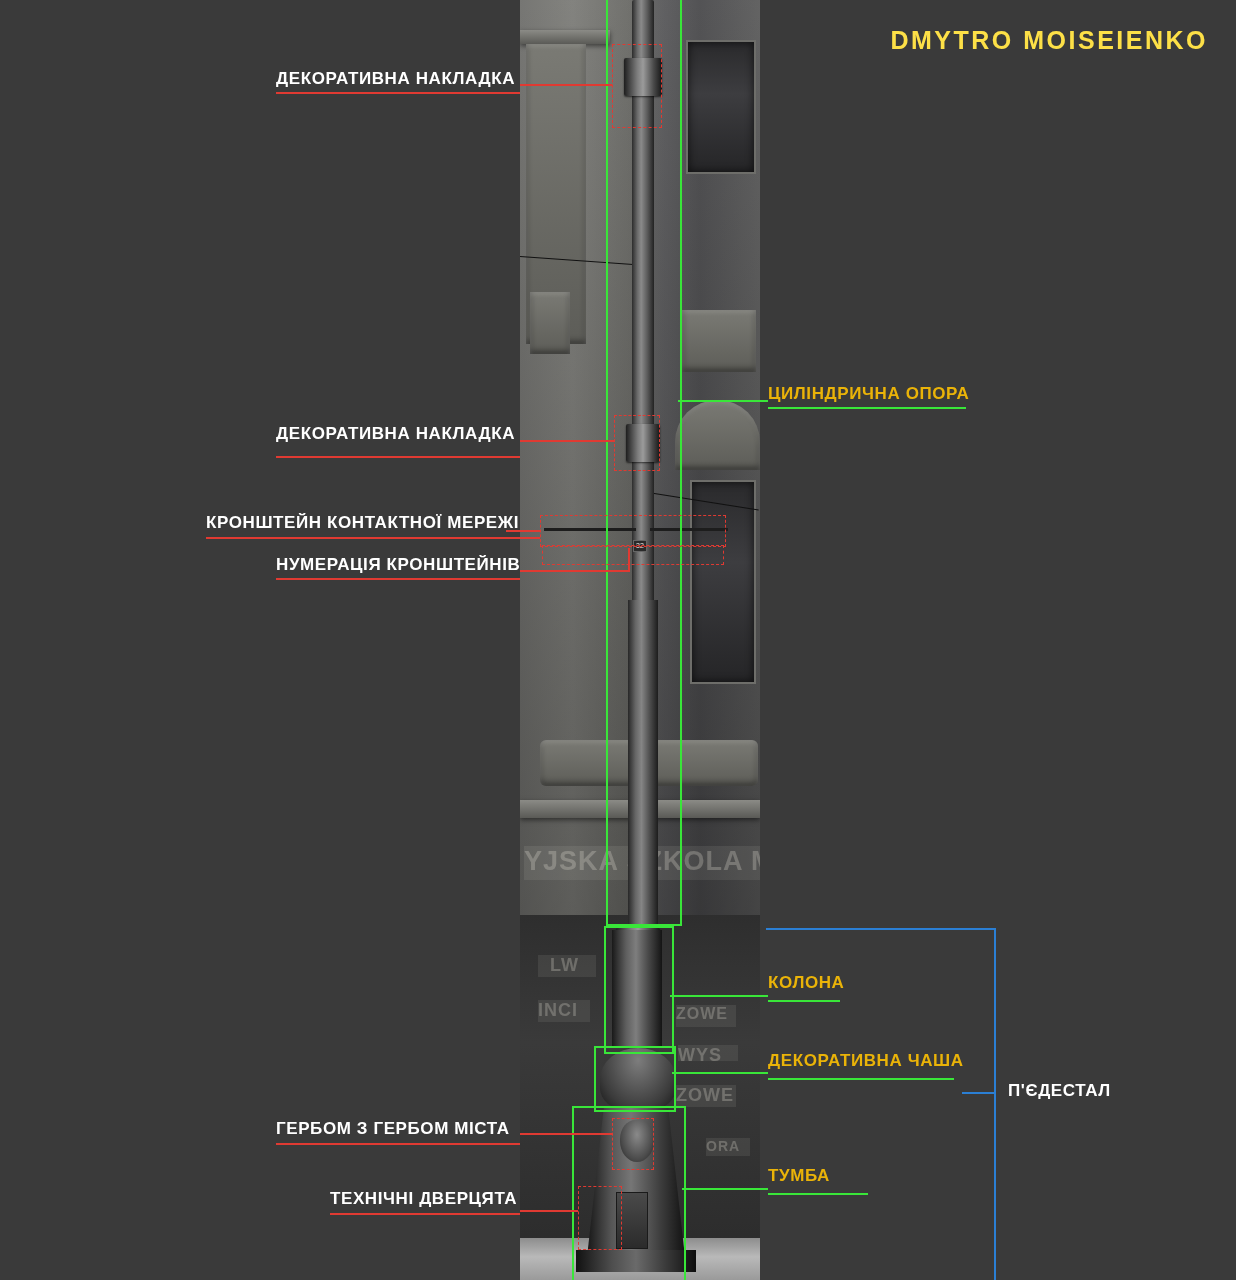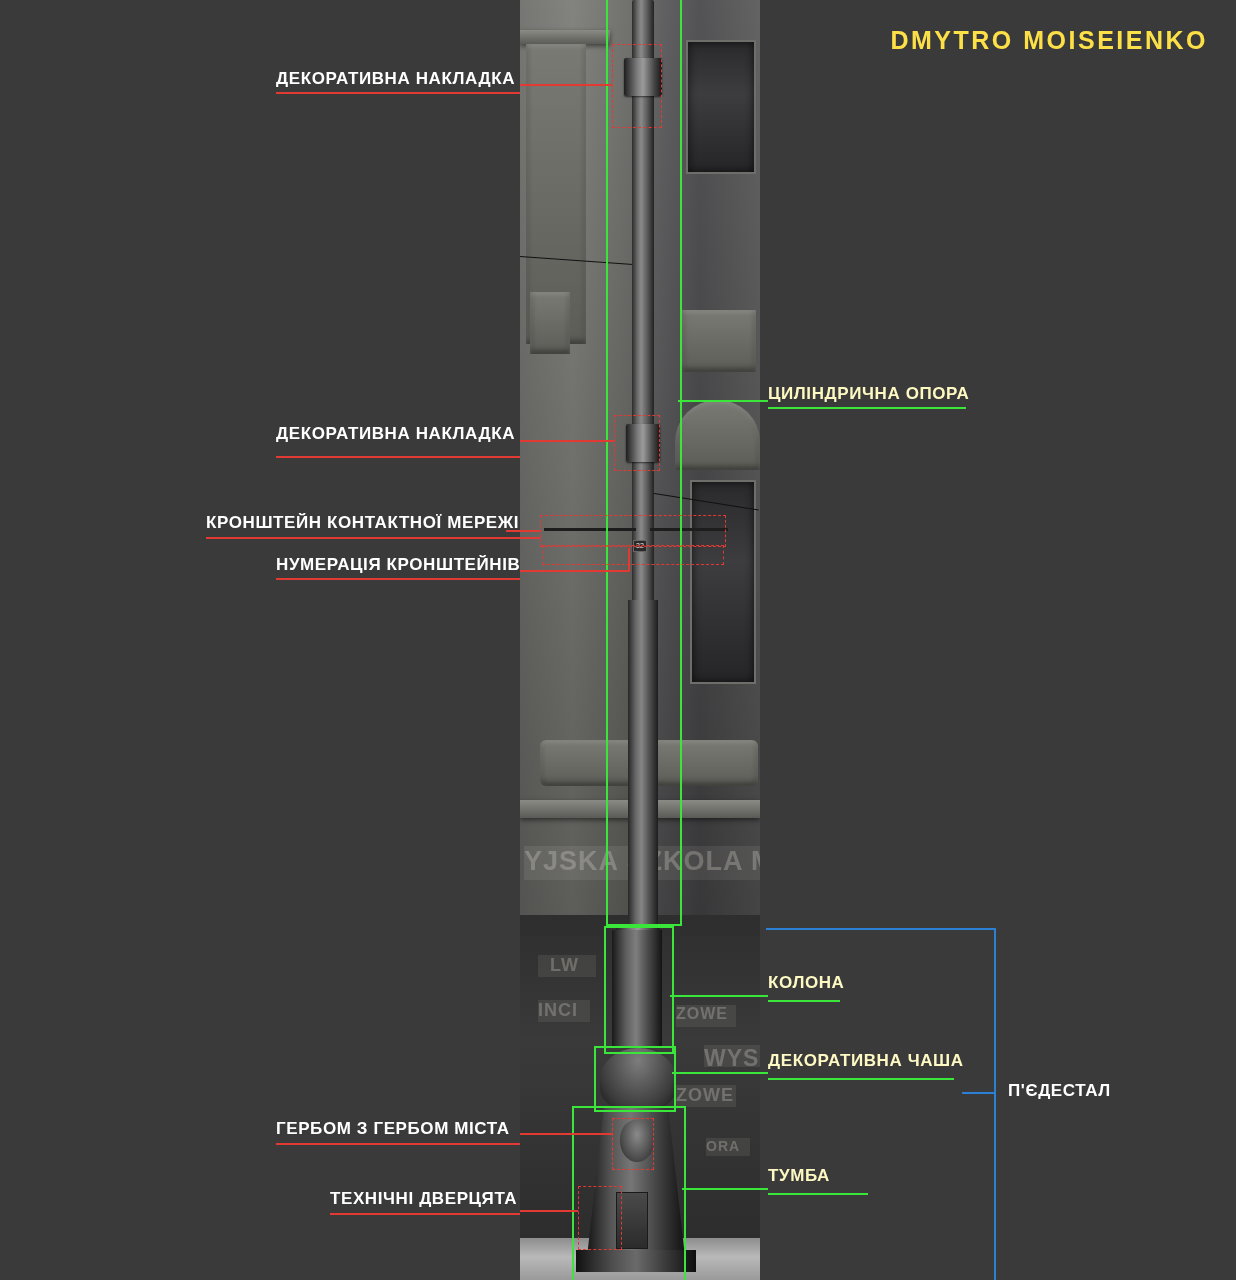--- a/index.html
+++ b/index.html
@@ -132,21 +132,21 @@
   
   .lbl {
     position: absolute;
     font-size: 17px;
     font-weight: bold;
     letter-spacing: 0.6px;
     white-space: nowrap;
     line-height: 1;
   }
   .lbl-red   { color: #ffffff; }
-  .lbl-green { color: #fef9c3; }
+  .lbl-green { color: #eab308; }
   .lbl-blue  { color: #ffffff; }
 
   .ln { position: absolute; }
   .ln-red   { background: #e03a32; }
   .ln-green { background: #39e639; }
   .ln-blue  { background: #2b7fd4; }
 
   .box { position: absolute; }
   .box-red   { border: 1.5px dashed #e03a32; }
   .box-green { border: 2px solid #39e639; }
@@ -198,21 +198,21 @@
     <div class="ph-layer relief" style="left:20px;top:740px;width:218px;height:46px;border-radius:6px;"></div>
     <div class="ph-layer cornice" style="left:0;top:800px;width:240px;height:18px;"></div>
 
     <div class="ph-layer wire" style="left:0;top:256px;width:124px;transform:rotate(4deg);"></div>
     <div class="ph-layer wire" style="left:128px;top:492px;width:112px;transform:rotate(9deg);"></div>
 
     <div class="ph-layer poster" style="left:4px;top:846px;width:236px;height:34px;font-size:27px;">YJSKA SZKOLA MYSL</div>
     <div class="ph-layer poster" style="left:18px;top:955px;width:46px;height:22px;font-size:18px;padding-left:12px;">LW</div>
     <div class="ph-layer poster" style="left:18px;top:1000px;width:52px;height:22px;font-size:18px;">INCI</div>
     <div class="ph-layer poster" style="left:156px;top:1005px;width:60px;height:22px;font-size:16px;">ZOWE</div>
-    <div class="ph-layer poster" style="left:158px;top:1045px;width:60px;height:22px;font-size:23px;margin-left:26px;">WYS</div>
+    <div class="ph-layer poster" style="left:158px;top:1045px;width:60px;height:16px;font-size:18px;">WYS</div>
     <div class="ph-layer poster" style="left:156px;top:1085px;width:60px;height:22px;font-size:18px;">ZOWE</div>
     <div class="ph-layer poster" style="left:186px;top:1138px;width:44px;height:18px;font-size:14px;">ORA</div>
 
     <div class="ph-layer post-shaft"></div>
     <div class="ph-layer post-shaft2"></div>
 
     <div class="ph-layer collar" style="left:104px;top:58px;width:38px;height:38px;"></div>
     <div class="ph-layer collar" style="left:106px;top:424px;width:34px;height:38px;"></div>
 
     <div class="bracket-arm" style="left:24px;top:528px;width:92px;"></div>

